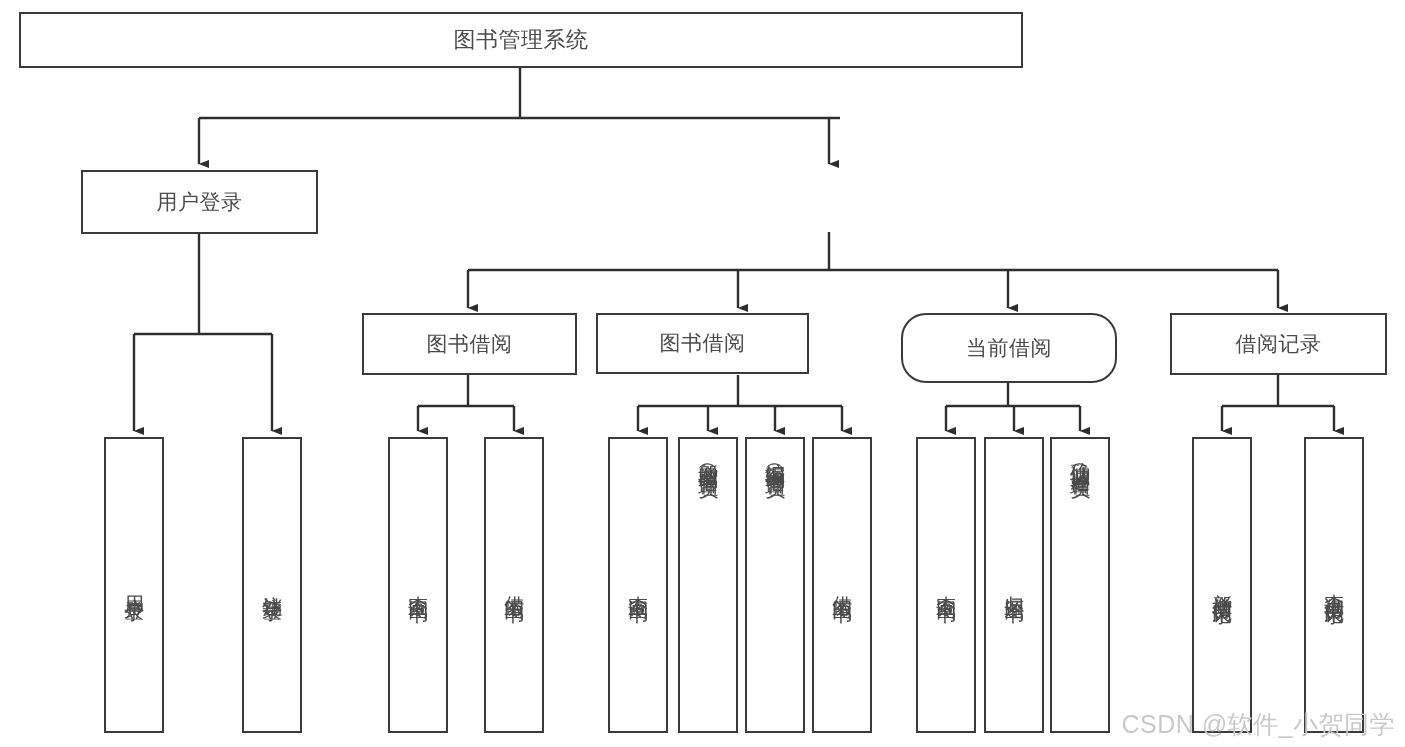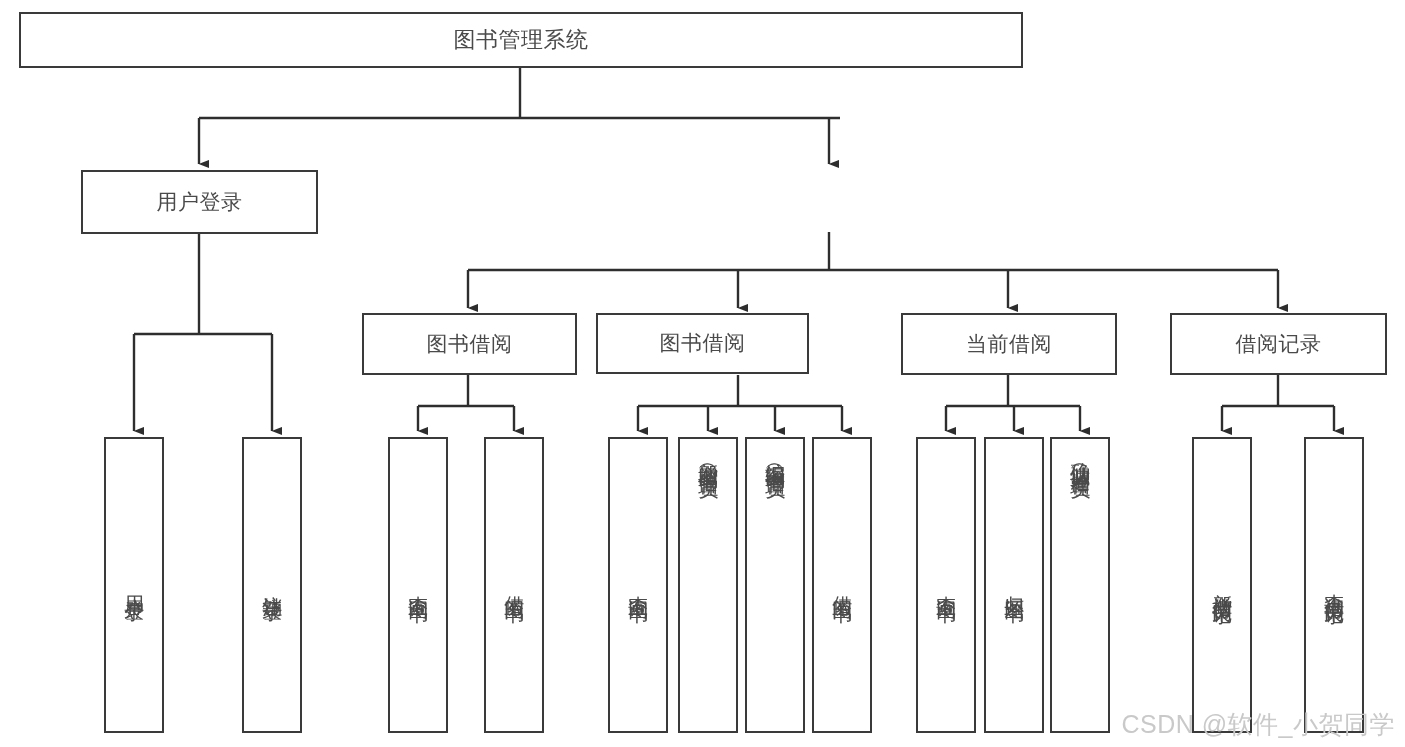--- a/index.html
+++ b/index.html
@@ -139,21 +139,21 @@
   <div class="node-box" style="left:81px; top:170px; width:237px; height:64px;">
     <span class="node-label">用户登录</span>
   </div>
 
   <div class="node-box" style="left:362px; top:313px; width:215px; height:62px;">
     <span class="node-label">图书借阅</span>
   </div>
   <div class="node-box" style="left:596px; top:313px; width:213px; height:61px;">
     <span class="node-label">图书借阅</span>
   </div>
-  <div class="node-box" style="left:901px; top:313px; width:216px; height:62px;">
+  <div class="node-box" style="left:901px; top:313px; width:216px; height:70px;border-radius:25px;">
     <span class="node-label">当前借阅</span>
   </div>
   <div class="node-box" style="left:1170px; top:313px; width:217px; height:62px;font-family:Liberation Serif, serif;">
     <span class="node-label">借阅记录</span>
   </div>
 
   <div class="node-box vertical centered" style="left:104px; top:437px; width:60px; height:296px;">
     <span class="node-label">用户登录</span>
   </div>
   <div class="node-box vertical centered" style="left:242px; top:437px; width:60px; height:296px;">

